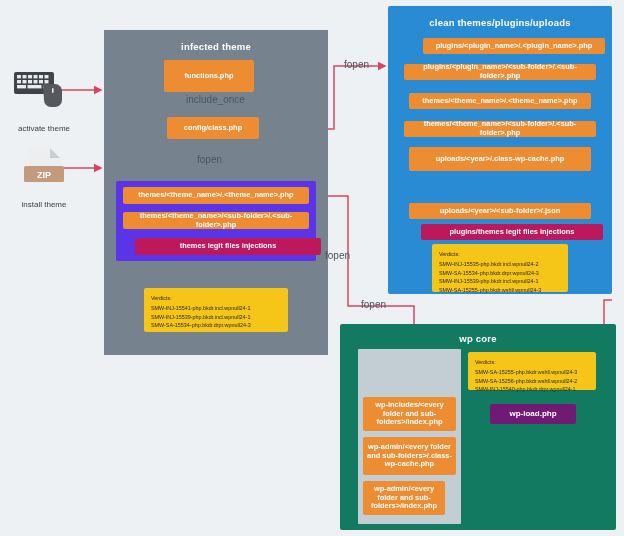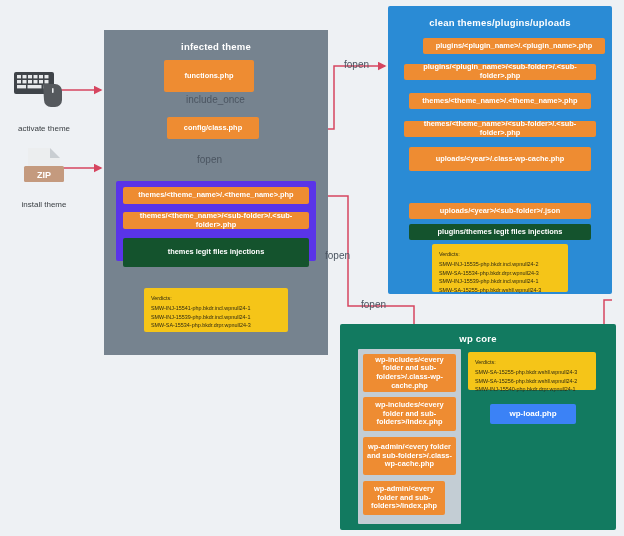--- a/index.html
+++ b/index.html
@@ -50,22 +50,22 @@
   
   .chip{
     position:absolute;box-sizing:border-box;
     background:#ee8c32;color:#ffffff;
     border-radius:2px;
     display:flex;align-items:center;justify-content:center;
     text-align:center;line-height:1.18;
     font-size:7.4px;font-weight:bold;
     padding:2px 3px;
   }
-  .chip.legit{background:#14532d;}
-  .chip.wpload{background:#3b82f6;}
+  .chip.legit{background:#be185d;margin-left:12px;}
+  .chip.wpload{background:#701a75;}
 
   
   .verdict{
     position:absolute;box-sizing:border-box;
     background:#f5c518;color:#2f2a12;
     border-radius:2px;
     padding:6px 7px;
     font-size:5.4px;line-height:1.62;
     font-family:"Liberation Sans", sans-serif;
   }
@@ -166,21 +166,21 @@
   <span class="edge-label" style="left:186px;top:94px;">include_once</span>
 
   <div class="chip" style="left:167px;top:117px;width:92px;height:22px;">config/class.php</div>
 
   <span class="edge-label" style="left:197px;top:154px;">fopen</span>
 
   <div class="group-purple"></div>
 
   <div class="chip" style="left:123px;top:187px;width:186px;height:17px;">themes/&lt;theme_name&gt;/.&lt;theme_name&gt;.php</div>
   <div class="chip" style="left:123px;top:212px;width:186px;height:17px;">themes/&lt;theme_name&gt;/&lt;sub-folder&gt;/.&lt;sub-folder&gt;.php</div>
-  <div class="chip legit" style="left:123px;top:238px;width:186px;height:29px;">themes legit files injections</div>
+  <div class="chip legit" style="left:123px;top:238px;width:186px;height:17px;">themes legit files injections</div>
 
   <div class="verdict" style="left:144px;top:288px;width:144px;height:44px;">
     <span class="vhead">Verdicts:</span>
     <span class="vline">SMW-INJ-15541-php.bkdr.incl.wpnull24-1</span>
     <span class="vline">SMW-INJ-15539-php.bkdr.incl.wpnull24-1</span>
     <span class="vline">SMW-SA-15534-php.bkdr.drpr.wpnull24-3</span>
   </div>
 
   <div class="panel panel-blue">
     <div class="panel-title">clean themes/plugins/uploads</div>
@@ -201,21 +201,20 @@
     <span class="vline">SMW-INJ-15539-php.bkdr.incl.wpnull24-1</span>
     <span class="vline">SMW-SA-15255-php.bkdr.wshll.wpnull24-3</span>
   </div>
 
   <div class="panel panel-green">
     <div class="panel-title">wp core</div>
   </div>
 
   <div class="group-light"></div>
 
-  <div class="chip" style="left:363px;top:354px;width:93px;height:38px;">wp-includes/&lt;every folder and sub-folders&gt;/.class-wp-cache.php</div>
   <div class="chip" style="left:363px;top:397px;width:93px;height:34px;">wp-includes/&lt;every folder and sub-folders&gt;/index.php</div>
   <div class="chip" style="left:363px;top:437px;width:93px;height:38px;">wp-admin/&lt;every folder and sub-folders&gt;/.class-wp-cache.php</div>
   <div class="chip" style="left:363px;top:481px;width:82px;height:34px;">wp-admin/&lt;every folder and sub-folders&gt;/index.php</div>
 
   <div class="verdict" style="left:468px;top:352px;width:128px;height:38px;">
     <span class="vhead">Verdicts:</span>
     <span class="vline">SMW-SA-15255-php.bkdr.wshll.wpnull24-3</span>
     <span class="vline">SMW-SA-15256-php.bkdr.wshll.wpnull24-2</span>
     <span class="vline">SMW-INJ-15540-php.bkdr.drpr.wpnull24-1</span>
   </div>

